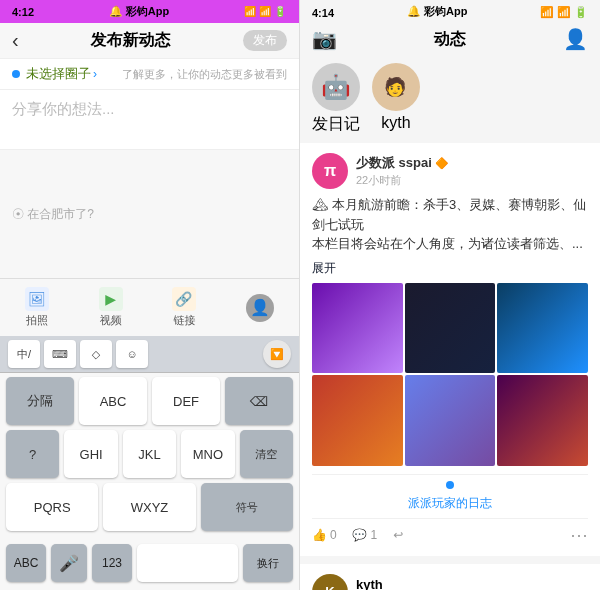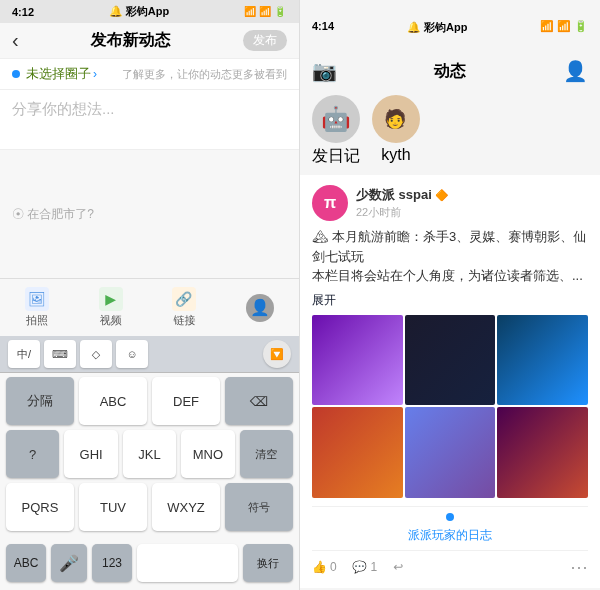--- a/index.html
+++ b/index.html
@@ -22,21 +22,21 @@
       border-right: 1px solid #ddd;
     }
 
     .status-bar {
       display: flex;
       justify-content: space-between;
       align-items: center;
       padding: 4px 12px;
       font-size: 11px;
       font-weight: 600;
-      background: #e5e5e5;
+      background: #d946ef;
     }
     .status-icons { display: flex; gap: 4px; align-items: center; font-size: 10px; }
 
     .top-bar {
       display: flex;
       justify-content: space-between;
       align-items: center;
       padding: 6px 12px;
       background: #f7f7f7;
     }
@@ -192,22 +192,22 @@
       height: 590px;
       background: #f5f5f5;
       display: flex;
       flex-direction: column;
       overflow-y: auto;
     }
 
     .r-status-bar {
       display: flex;
       justify-content: space-between;
-      align-items: flex-start;
-      padding: 20px 12px;
+      align-items: flex-end;
+      padding: 4px 12px;
       font-size: 11px;
       font-weight: 600;
       background: #f5f5f5;
     }
 
     .r-top-bar {
       display: flex;
       justify-content: space-between;
       align-items: center;
       padding: 4px 12px 8px;
@@ -383,21 +383,20 @@
     <div class="kb-row">
       <div class="kb-key dark">?</div>
       <div class="kb-key">GHI</div>
       <div class="kb-key">JKL</div>
       <div class="kb-key">MNO</div>
       <div class="kb-key dark small-text">清空</div>
     </div>
 
     <div class="kb-row">
       <div class="kb-key">PQRS</div>
-      <div class="kb-key">TUV</div>
       <div class="kb-key">WXYZ</div>
       <div class="kb-key dark small-text">符号</div>
     </div>
   </div>
 
   <div class="kb-bottom">
     <div class="kb-bottom-key abc">ABC</div>
     <div class="kb-bottom-key mic">🎤</div>
     <div class="kb-bottom-key num">123</div>
     <div class="kb-bottom-key space"></div>

